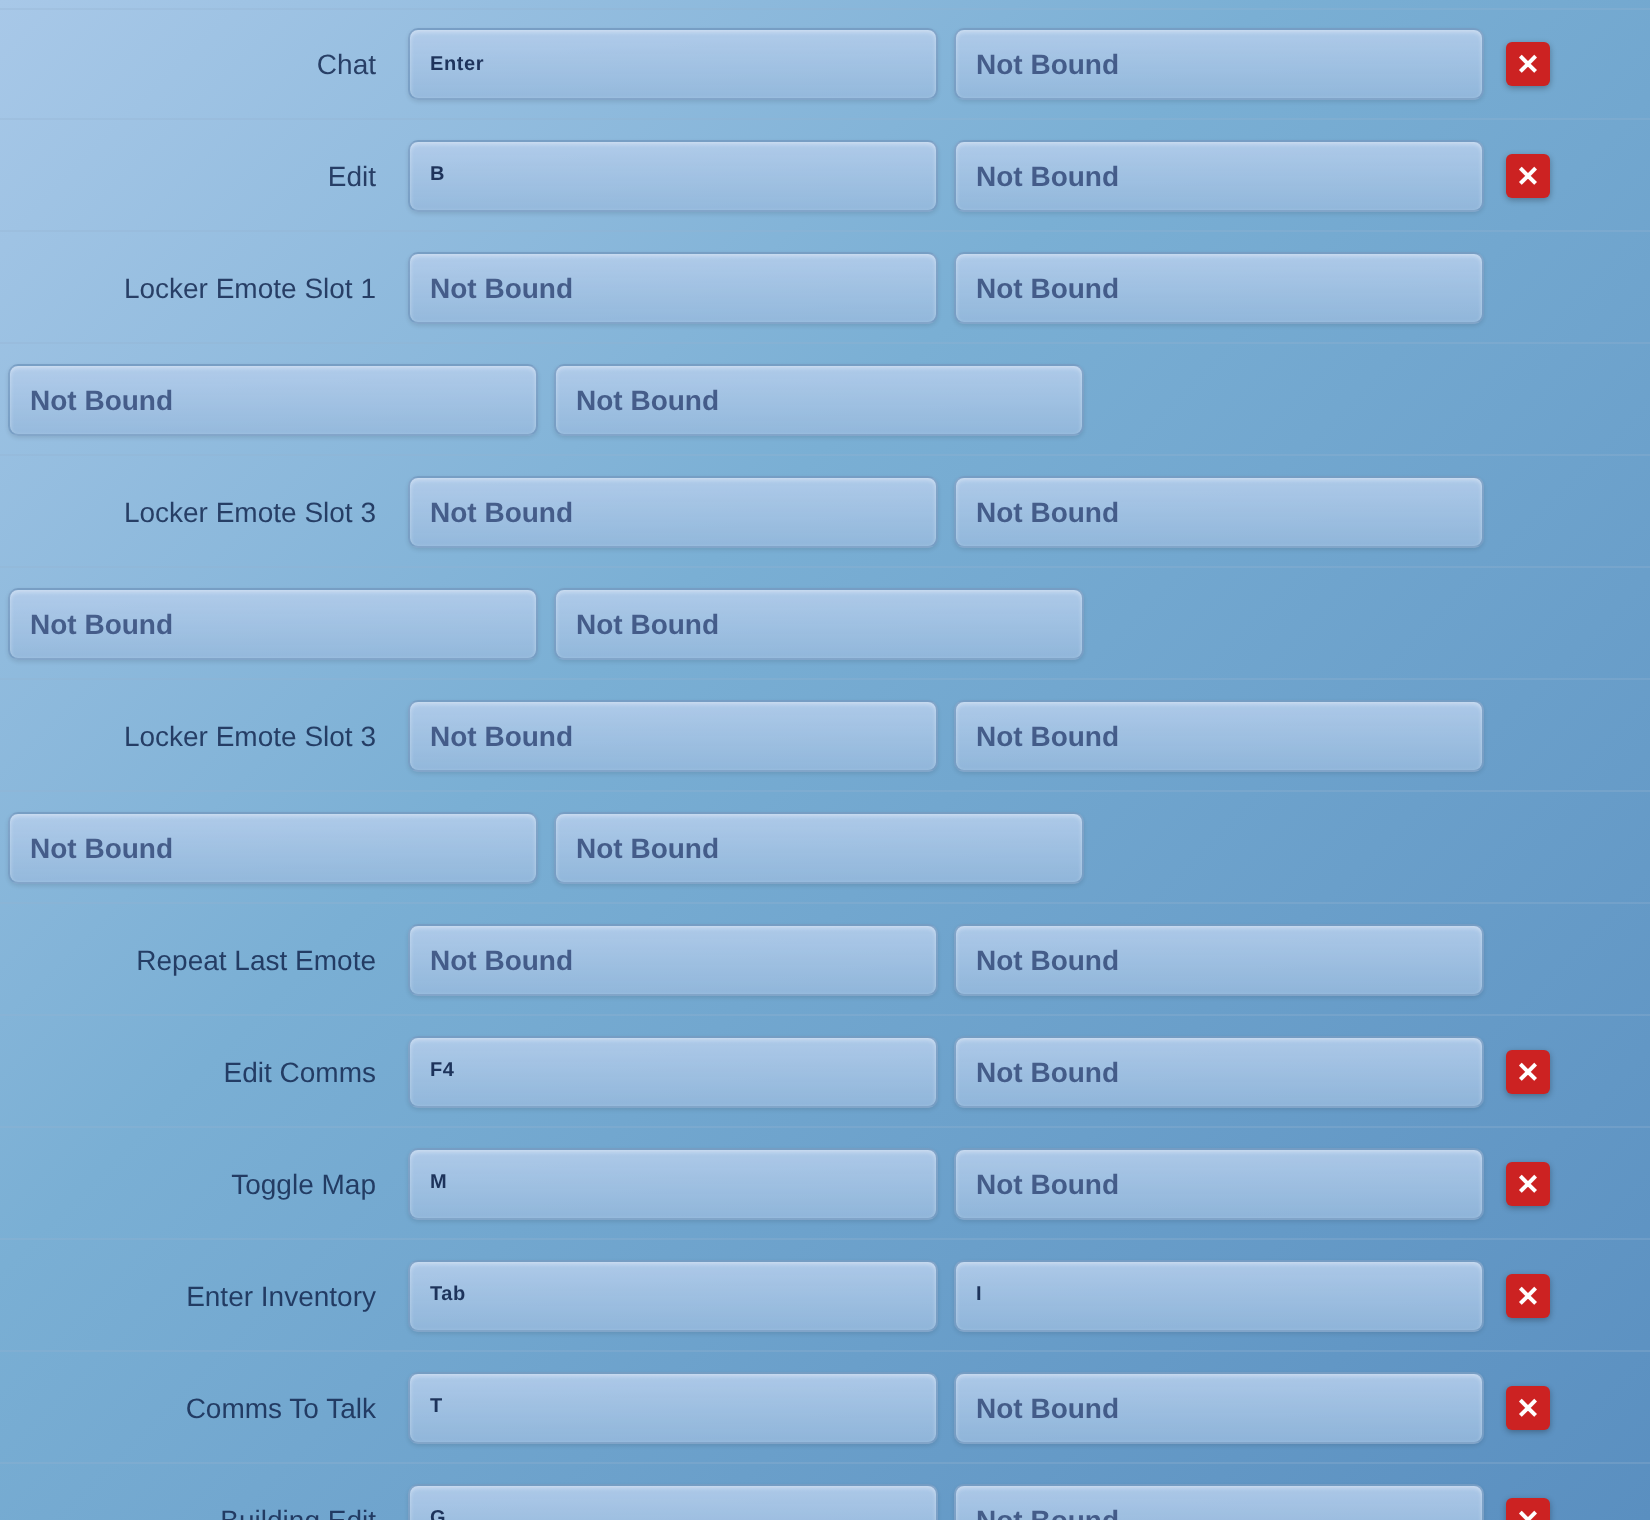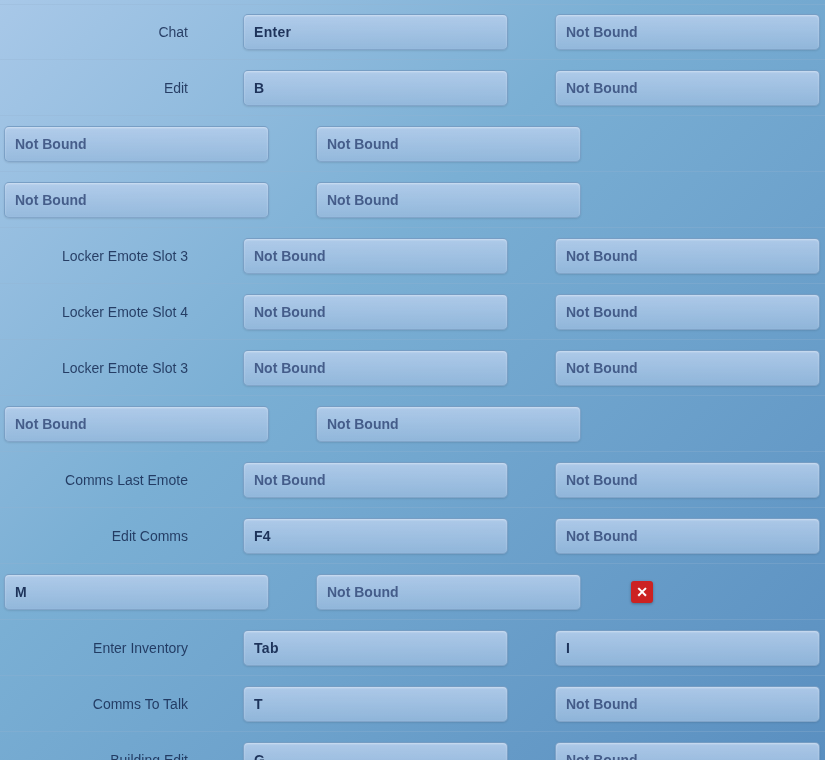--- a/index.html
+++ b/index.html
@@ -36,21 +36,20 @@
       width: 100%;
       padding: 4px 0 8px 0;
     }
 
     .keybind-row {
       display: flex;
       align-items: center;
       width: 100%;
       height: 56px;
       border-bottom: 1px solid rgba(150, 180, 210, 0.3);
-      gap: 39px;
     }
 
     .keybind-row:first-child {
       border-top: 1px solid rgba(150, 180, 210, 0.3);
     }
 
     .row-label {
       flex: 0 0 200px;
       text-align: right;
       padding-right: 12px;
@@ -67,21 +66,21 @@
       border: 1px solid rgba(100,140,180,0.6);
       border-radius: 5px;
       display: flex;
       align-items: center;
       padding: 0 10px;
       cursor: pointer;
       box-shadow: inset 0 1px 2px rgba(255,255,255,0.4), 0 1px 2px rgba(0,0,0,0.1);
     }
 
     .key-slot .key-text {
-      font-size: 14px;
+      font-size: 10px;
       font-weight: 700;
       color: rgba(15, 35, 75, 0.9);
       letter-spacing: 0.3px;
     }
 
     .key-slot .not-bound {
       font-size: 14px;
       font-weight: 700;
       color: rgba(30, 50, 100, 0.7);
       text-align: center;
@@ -142,20 +141,21 @@
           <span class="key-text">B</span>
         </div>
         <div class="key-slot">
           <span class="not-bound">Not Bound</span>
         </div>
         <button class="clear-btn">
           <div class="x-icon">✕</div>
         </button>
       </div>
       <div class="keybind-row">
+        <div class="row-label">Locker Emote Slot 1</div>
         <div class="key-slot">
           <span class="not-bound">Not Bound</span>
         </div>
         <div class="key-slot">
           <span class="not-bound">Not Bound</span>
         </div>
         <div class="no-clear"></div>
       </div>
       <div class="keybind-row">
         <div class="key-slot">
@@ -170,21 +170,20 @@
         <div class="row-label">Locker Emote Slot 3</div>
         <div class="key-slot">
           <span class="not-bound">Not Bound</span>
         </div>
         <div class="key-slot">
           <span class="not-bound">Not Bound</span>
         </div>
         <div class="no-clear"></div>
       </div>
       <div class="keybind-row">
-        <div class="row-label">Locker Emote Slot 4</div>
         <div class="key-slot">
           <span class="not-bound">Not Bound</span>
         </div>
         <div class="key-slot">
           <span class="not-bound">Not Bound</span>
         </div>
         <div class="no-clear"></div>
       </div>
       <div class="keybind-row">
         <div class="row-label">Locker Emote Slot 3</div>
@@ -199,21 +198,21 @@
       <div class="keybind-row">
         <div class="key-slot">
           <span class="not-bound">Not Bound</span>
         </div>
         <div class="key-slot">
           <span class="not-bound">Not Bound</span>
         </div>
         <div class="no-clear"></div>
       </div>
       <div class="keybind-row">
-        <div class="row-label">Comms Last Emote</div>
+        <div class="row-label">Repeat Last Emote</div>
         <div class="key-slot">
           <span class="not-bound">Not Bound</span>
         </div>
         <div class="key-slot">
           <span class="not-bound">Not Bound</span>
         </div>
         <div class="no-clear"></div>
       </div>
       <div class="keybind-row">
         <div class="row-label">Edit Comms</div>
@@ -221,20 +220,21 @@
           <span class="key-text">F4</span>
         </div>
         <div class="key-slot">
           <span class="not-bound">Not Bound</span>
         </div>
         <button class="clear-btn">
           <div class="x-icon">✕</div>
         </button>
       </div>
       <div class="keybind-row">
+        <div class="row-label">Toggle Map</div>
         <div class="key-slot">
           <span class="key-text">M</span>
         </div>
         <div class="key-slot">
           <span class="not-bound">Not Bound</span>
         </div>
         <button class="clear-btn">
           <div class="x-icon">✕</div>
         </button>
       </div>

